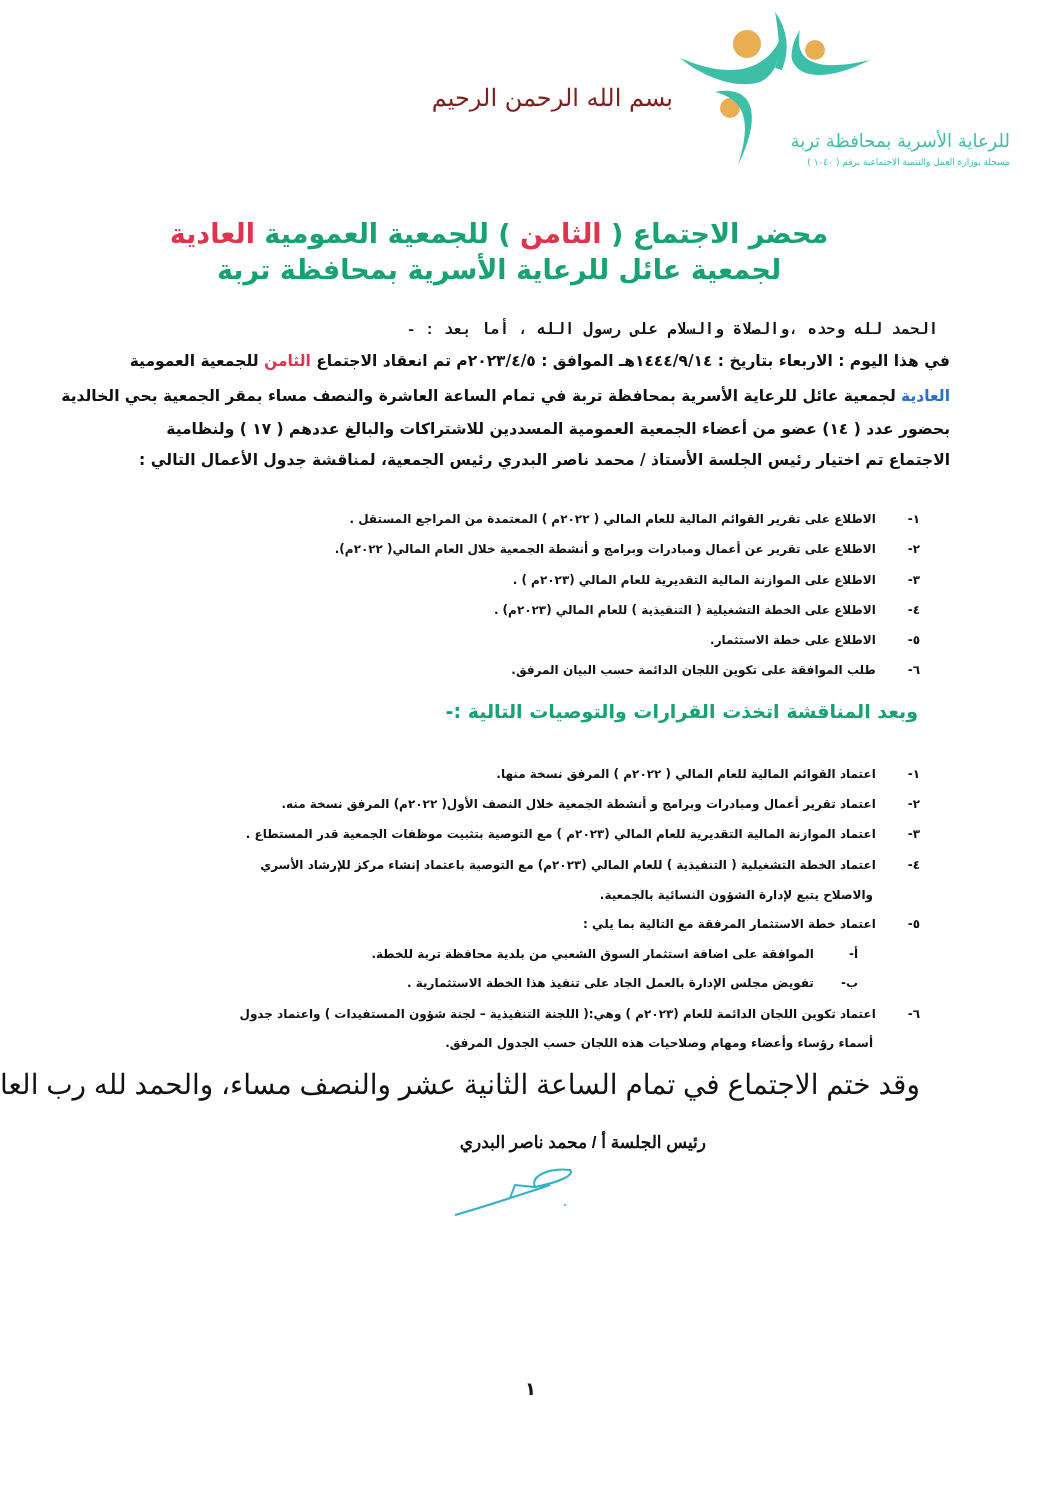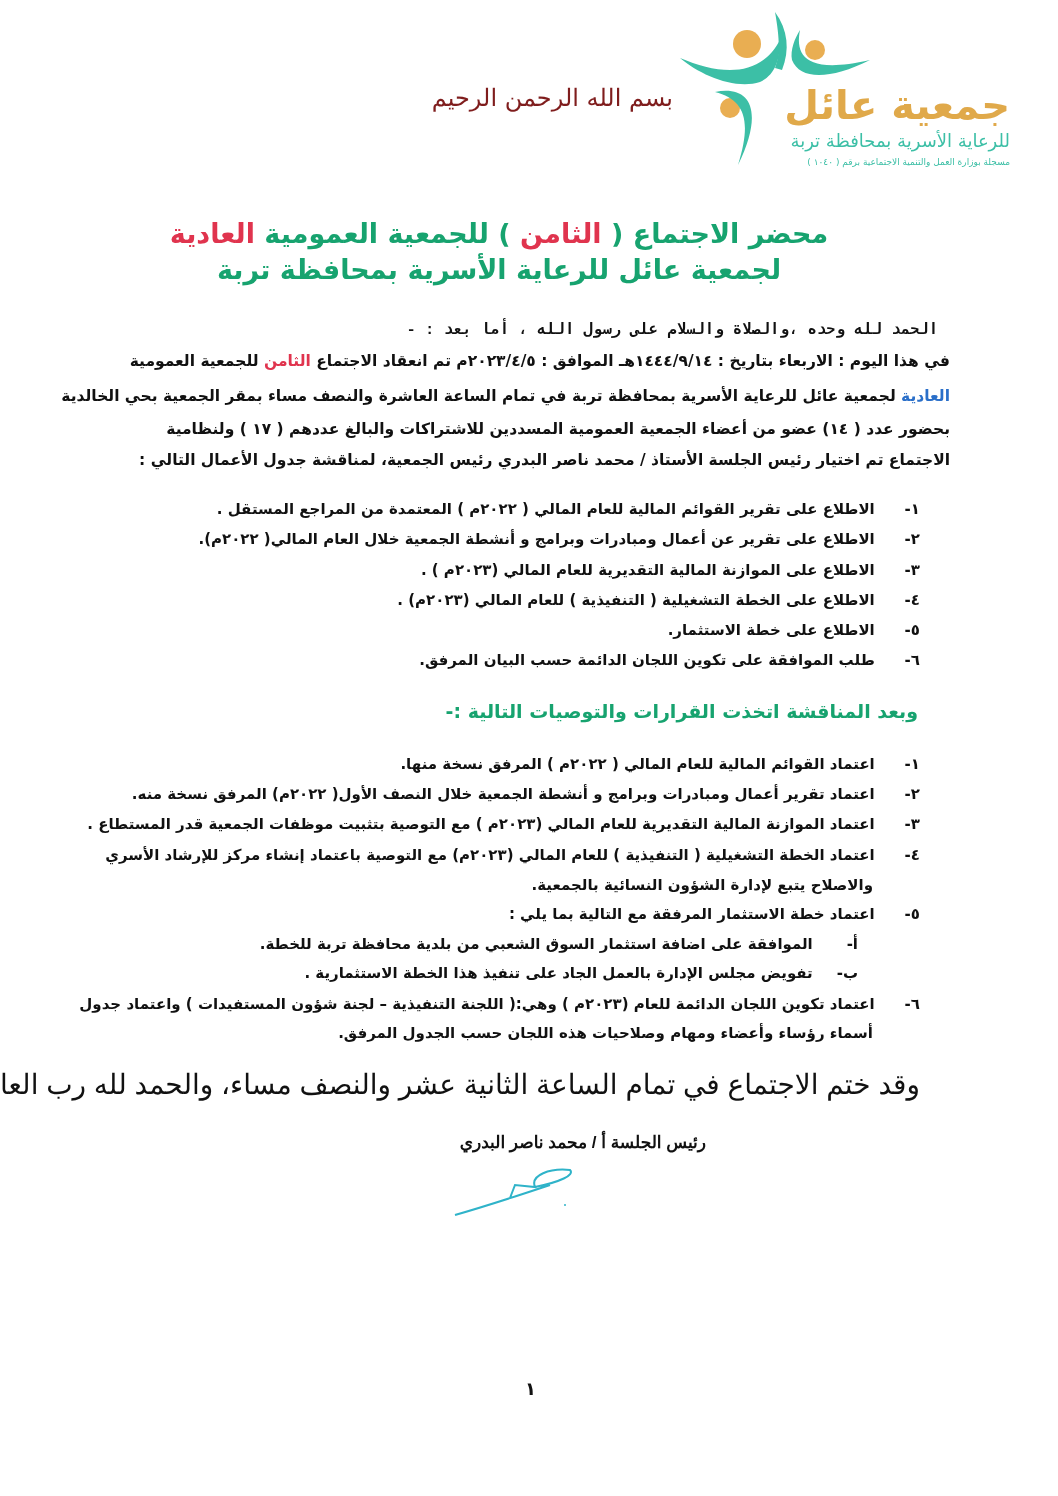--- a/index.html
+++ b/index.html
@@ -26,21 +26,21 @@
   }
   
   .title-line {
     position: absolute; left: 0; width: 998px; text-align: center;
     font-size: 27px; font-weight: bold; color: #17a36f; white-space: nowrap;
   }
   .red { color: #e0344e; }
   .greeting { top: 320px; font-size: 17px; font-family: Liberation Mono, monospace; }
   .line { position: absolute; right: 108px; font-size: 15.5px; font-weight: bold; white-space: nowrap; }
   .list-item {
-    position: absolute; right: 138px; font-size: 15px; font-weight: bold; white-space: nowrap;
+    position: absolute; right: 138px; font-size: 12px; font-weight: bold; white-space: nowrap; margin-top: 12px;
   }
   .num { display: inline-block; width: 40px; text-align: right; }
   .section-heading {
     position: absolute; right: 140px; top: 700px; font-size: 19px; font-weight: bold; color: #17a36f;
     white-space: nowrap;
   }
   .closing {
     position: absolute; right: 138px; top: 1068px; font-size: 28px; font-weight: normal; white-space: nowrap;
     font-family: "Liberation Sans", sans-serif;
   }
@@ -59,21 +59,20 @@
 <div id="logo" class="abs">
   <svg width="378" height="180" style="position:absolute;left:0;top:0">
     <circle cx="67" cy="44" r="14" fill="#e9ae52"></circle>
     <circle cx="135" cy="50" r="10" fill="#e9ae52"></circle>
     <circle cx="50" cy="108" r="10" fill="#e9ae52"></circle>
     <path d="M0 58 C40 75, 80 78, 100 40 C100 60, 95 75, 80 82 C55 90, 20 75, 0 58 Z" fill="#3cbfa6"></path>
     <path d="M95 12 C100 40, 100 55, 95 68 L102 70 C110 50, 108 30, 95 12 Z" fill="#3cbfa6"></path>
     <path d="M120 30 C115 55, 125 75, 190 60 C150 80, 120 80, 112 60 C110 50, 115 38, 120 30 Z" fill="#3cbfa6"></path>
     <path d="M35 92 C70 85, 85 110, 58 165 C72 120, 65 100, 35 92 Z" fill="#3cbfa6"></path>
   </svg>
-  <div class="logo-name">جمعية عائل</div>
   <div class="logo-sub">للرعاية الأسرية بمحافظة تربة</div>
   <div class="logo-reg">مسجلة بوزارة العمل والتنمية الاجتماعية برقم ( ١٠٤٠ )</div>
 </div>
 
 <div id="basmala" class="abs">بسم الله الرحمن الرحيم</div>
 
 <div class="title-line" style="top:218px">
   <span>محضر الاجتماع (</span>
   <span class="red">الثامن</span>
   <span>) للجمعية العمومية</span>

